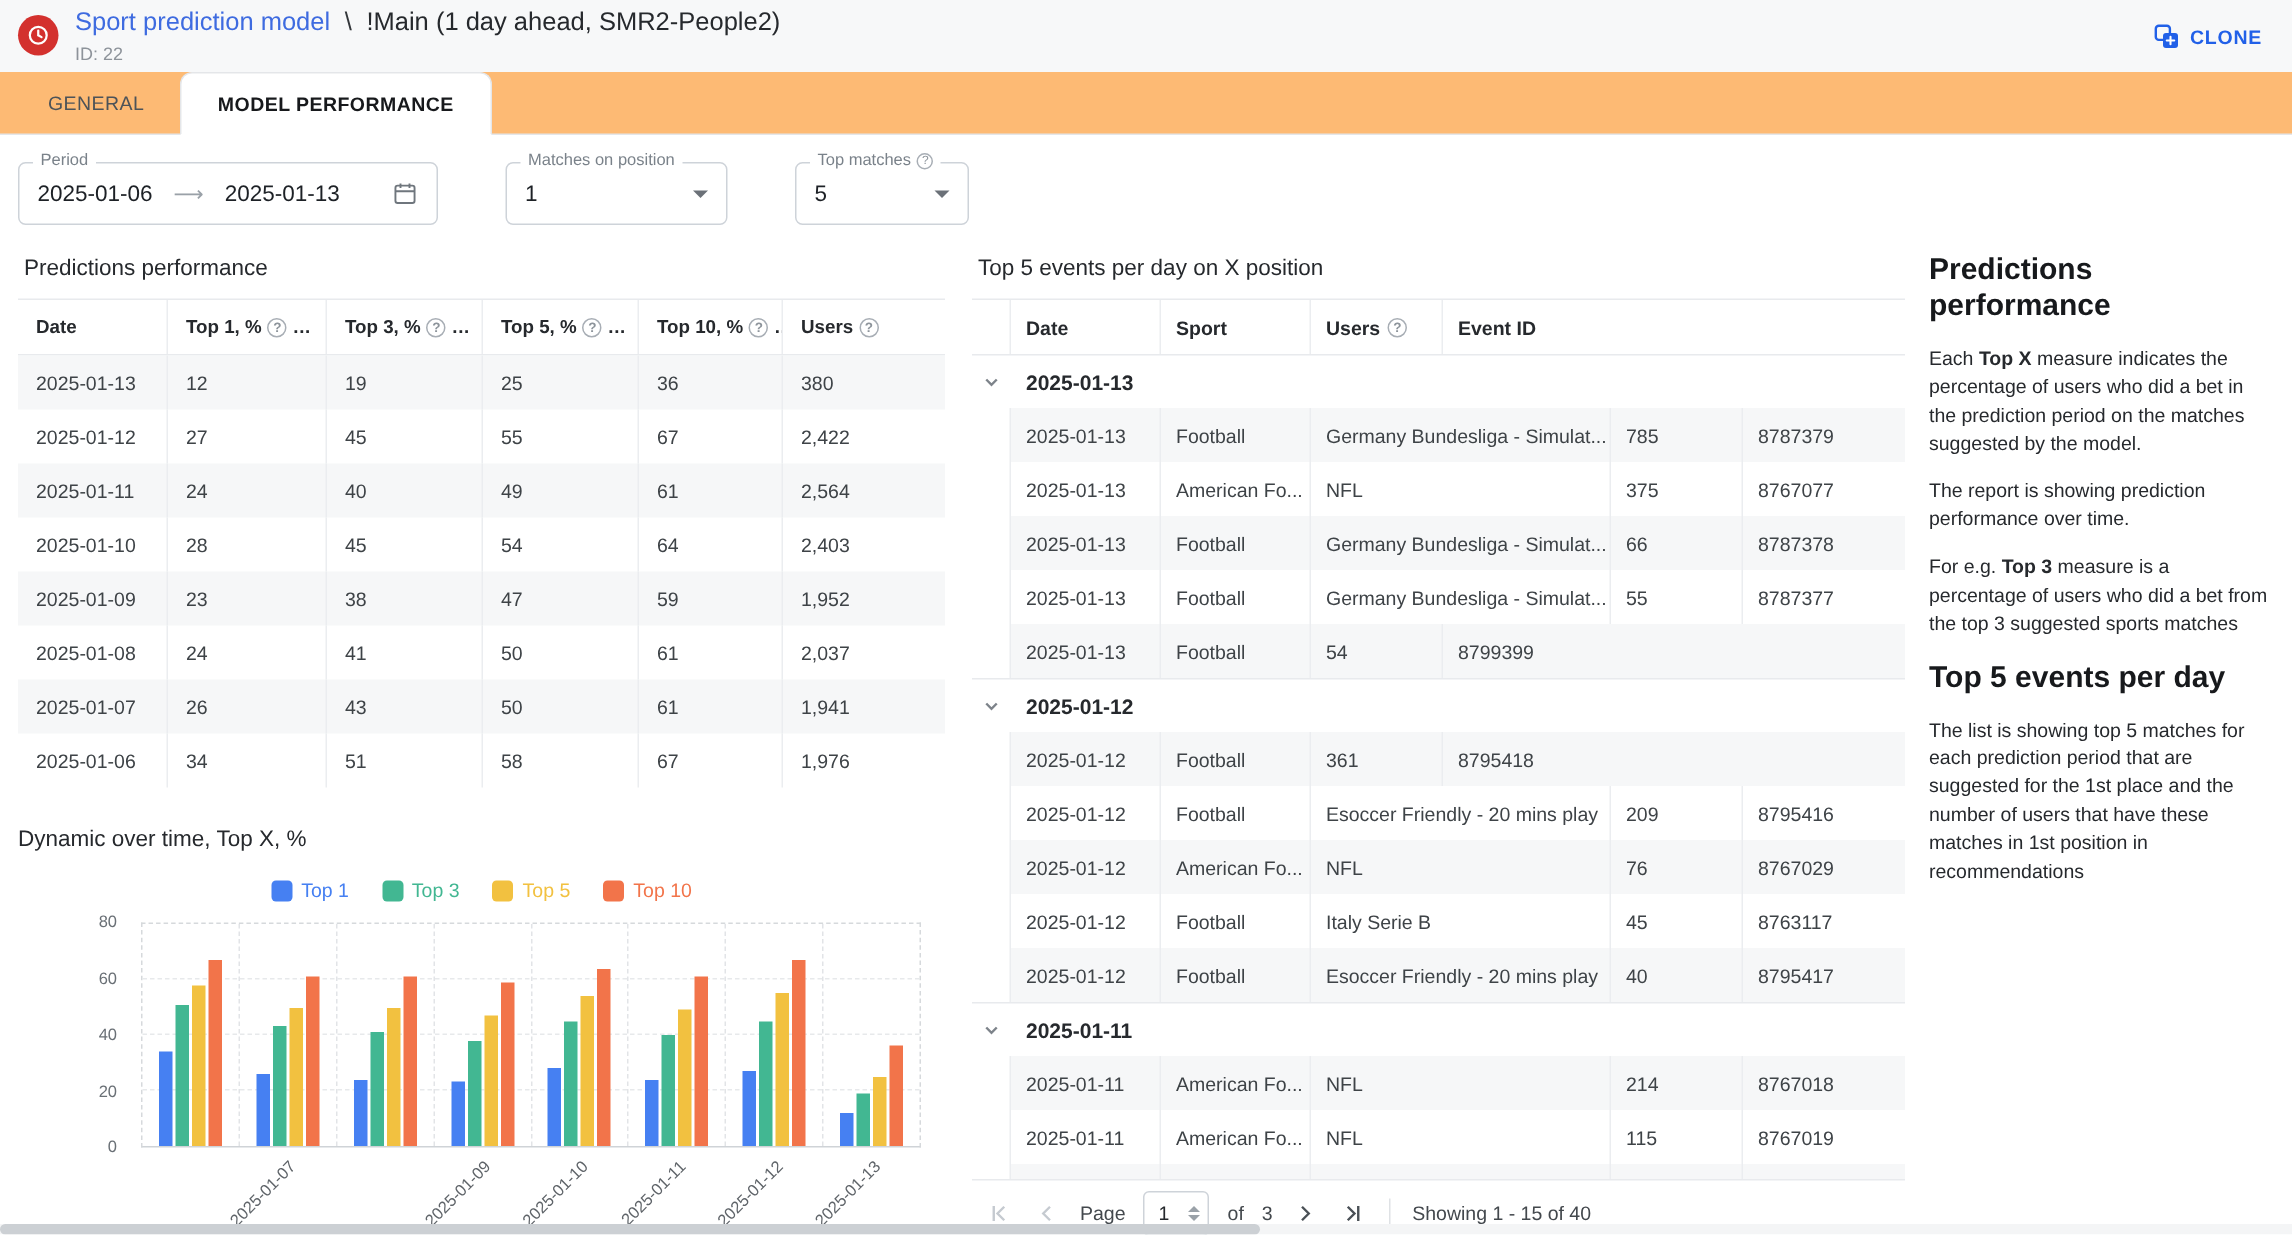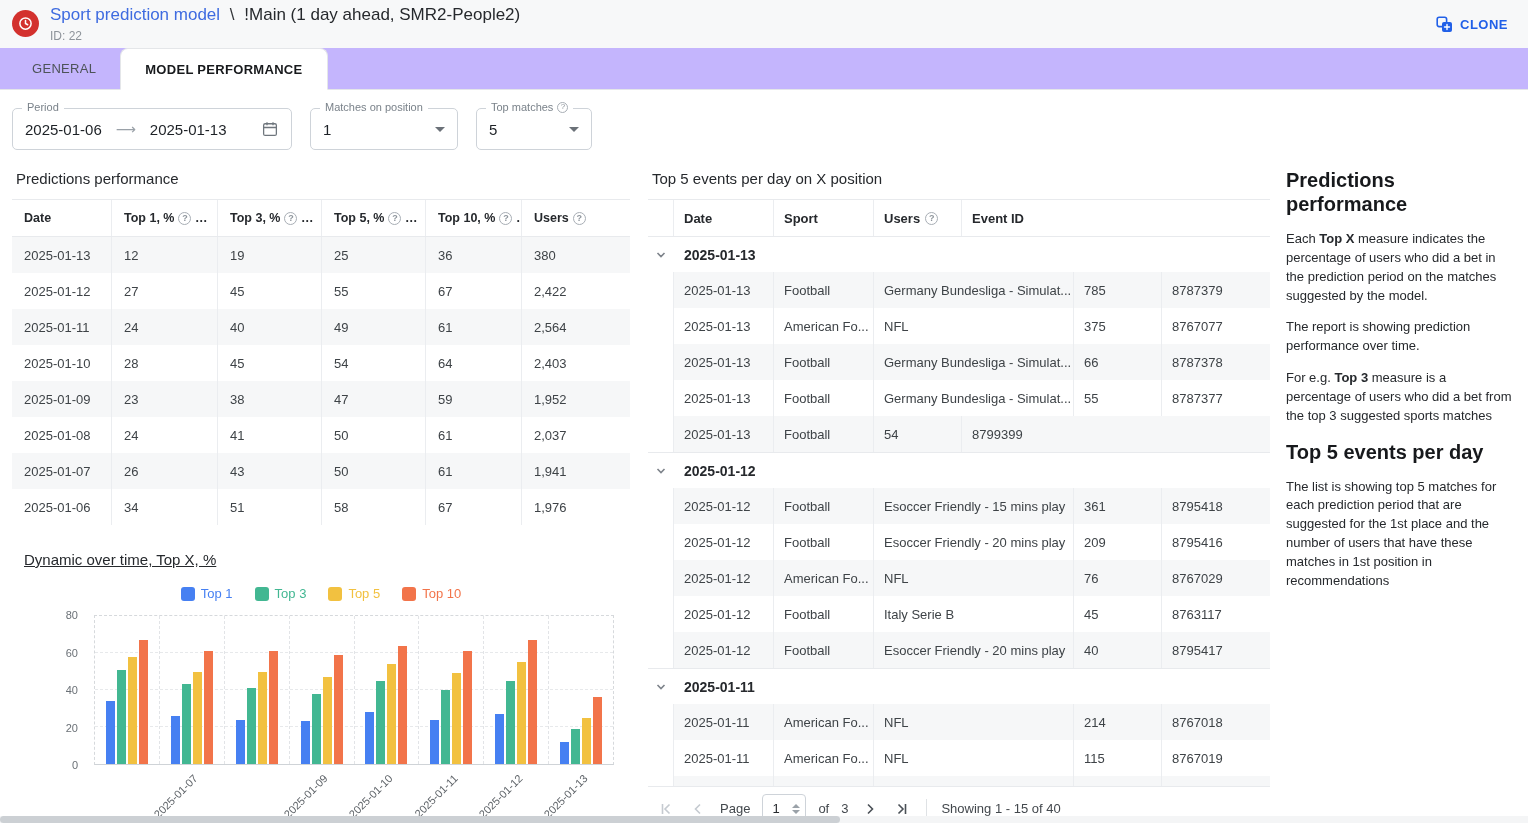--- a/index.html
+++ b/index.html
@@ -12,26 +12,26 @@
   .topbar-left { display:flex; align-items:center; gap:11px; }
   .app-badge { width:27px; height:27px; border-radius:50%; background:#d3312e; display:flex; align-items:center; justify-content:center; flex:none; }
   .bc-line { font-size:17px; line-height:1.2; }
   .bc-link { color:#3e6be0; text-decoration:none; cursor:pointer; }
   .bc-sep { color:#33363a; margin:0 5px; }
   .bc-cur { color:#26292d; }
   .bc-id { font-size:12px; color:#8d939a; margin-top:3px; }
   .clone-btn { display:flex; align-items:center; gap:7px; background:none; border:none; color:#2160e8; font-size:13px; font-weight:700; letter-spacing:0.5px; cursor:pointer; font-family:inherit; }
 
   
-  .tabbar { display:flex; align-items:flex-end; padding-left:8px; border-bottom:1px solid #e4e6e9; background:#c4b5fd; height:42px; }
+  .tabbar { display:flex; align-items:flex-end; padding-left:8px; border-bottom:1px solid #e4e6e9; background:#fdba74; height:42px; }
   .tab { padding:0 24px; height:41px; display:flex; align-items:center; font-size:13px; letter-spacing:0.3px; color:#4d5358; cursor:pointer; }
   .tab.active { border:1px solid #e4e6e9; border-bottom:1px solid #fff; border-radius:8px 8px 0 0; margin-bottom:-1px; color:#17191c; font-weight:700; height:42px; background:#fff; }
 
   
-  .filters { display:flex; gap:18px; padding:18px 18px 4px 12px; align-items:center; }
+  .filters { display:flex; gap:45px; padding:18px 18px 4px 12px; align-items:center; }
   .field { position:relative; border:1px solid #ced3d9; border-radius:5px; height:42px; display:flex; align-items:center; padding:0 12px; background:#fff; cursor:pointer; }
   .field-label { position:absolute; top:-8px; left:9px; background:#fff; padding:0 5px; font-size:11px; color:#7a828a; display:flex; align-items:center; gap:4px; white-space:nowrap; }
   .period-field { width:280px; }
   .date-val { font-size:15px; color:#1d2126; }
   .date-arrow { color:#9aa1a8; margin:0 14px; font-size:14px; }
   .cal-icon { margin-left:auto; display:flex; }
   .sel-val { font-size:15px; color:#1d2126; }
   .caret { margin-left:auto; width:0; height:0; border-left:5px solid transparent; border-right:5px solid transparent; border-top:5px solid #6b7178; }
   .mop { width:148px; }
   .tm { width:116px; }
@@ -50,21 +50,21 @@
   .ptable-header { display:flex; border-bottom:1px solid #e8eaed; }
   .pcell { height:36px; display:flex; align-items:center; padding:0 8px 0 12px; font-size:13px; color:#3e4347; border-right:1px solid #ebedf0; overflow:hidden; white-space:nowrap; }
   .pcell:last-child { border-right:none; }
   .pcell.head { font-weight:700; font-size:12.5px; color:#26292d; gap:4px; }
   .pc0{width:100px;} .pc1{width:106px;} .pc2{width:104px;} .pc3{width:104px;} .pc4{width:96px;} .pc5{width:108px;}
   .prow { display:flex; }
   .prow.stripe { background:#f6f7f8; }
   .ell { letter-spacing:0.5px; }
 
   
-  .chart-title { margin:26px 0 8px 12px; font-size:15px; font-weight:400;text-decoration:underline; }
+  .chart-title { margin:26px 0 8px 0; font-size:15px; font-weight:400; }
   .legend { display:flex; justify-content:center; gap:22px; align-items:flex-end; margin:18px 0 14px; }
   .lg-item { display:flex; align-items:center; gap:6px; font-size:13px; cursor:pointer; }
   .lg-swatch { width:14px; height:14px; border-radius:3px; flex:none; }
   .chart-area { position:relative; width:520px; margin-left:82px; }
   .y-axis { position:absolute; left:-46px; top:0; width:38px; height:150px; }
   .y-axis span { position:absolute; right:8px; transform:translateY(50%); font-size:11px; color:#6a7076; }
   .plot { position:relative; height:150px; border:1px dashed #d6d9dc; border-bottom:1px solid #cfd3d7; display:flex; }
   .hgrid { position:absolute; left:0; right:0; border-top:1px dashed #e7e9eb; }
   .cgroup { flex:1; display:flex; align-items:flex-end; justify-content:center; gap:2px; border-right:1px dashed #e2e4e7; position:relative; z-index:1; }
   .cgroup:last-child { border-right:none; }
@@ -459,21 +459,20 @@
                 <svg width="12" height="12" viewBox="0 0 12 12">
                   <path d="M2.5 4l3.5 3.5L9.5 4" fill="none" stroke="#7d838a" stroke-width="1.6"></path>
                 </svg>
               </div>
               <div class="egh-date">2025-01-12</div>
             </div>
             <div class="erow stripe">
               <div class="ecell eg"></div>
               <div class="ecell e0">2025-01-12</div>
               <div class="ecell e1">Football</div>
-              <div class="ecell e2">Esoccer Friendly - 15 mins play</div>
               <div class="ecell e3">361</div>
               <div class="ecell e4">8795418</div>
             </div>
             <div class="erow">
               <div class="ecell eg"></div>
               <div class="ecell e0">2025-01-12</div>
               <div class="ecell e1">Football</div>
               <div class="ecell e2">Esoccer Friendly - 20 mins play</div>
               <div class="ecell e3">209</div>
               <div class="ecell e4">8795416</div>

